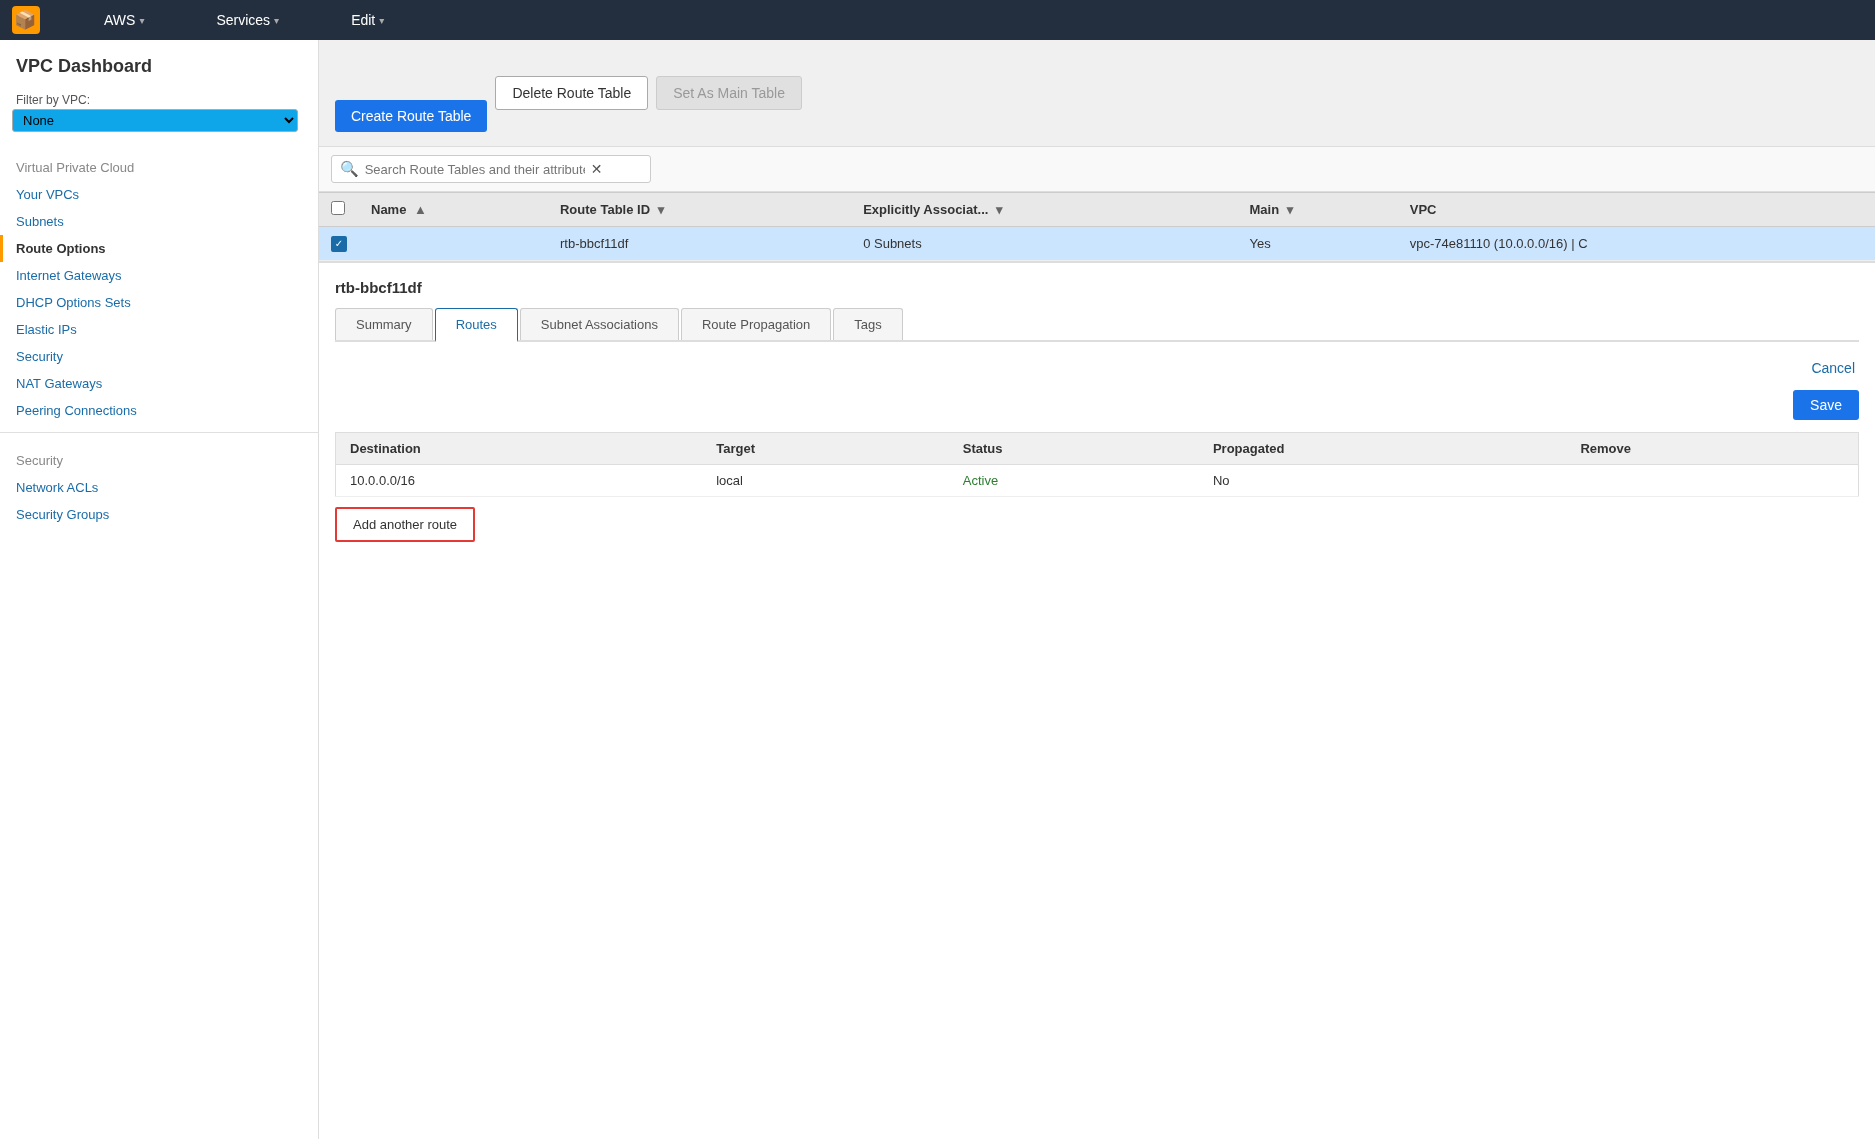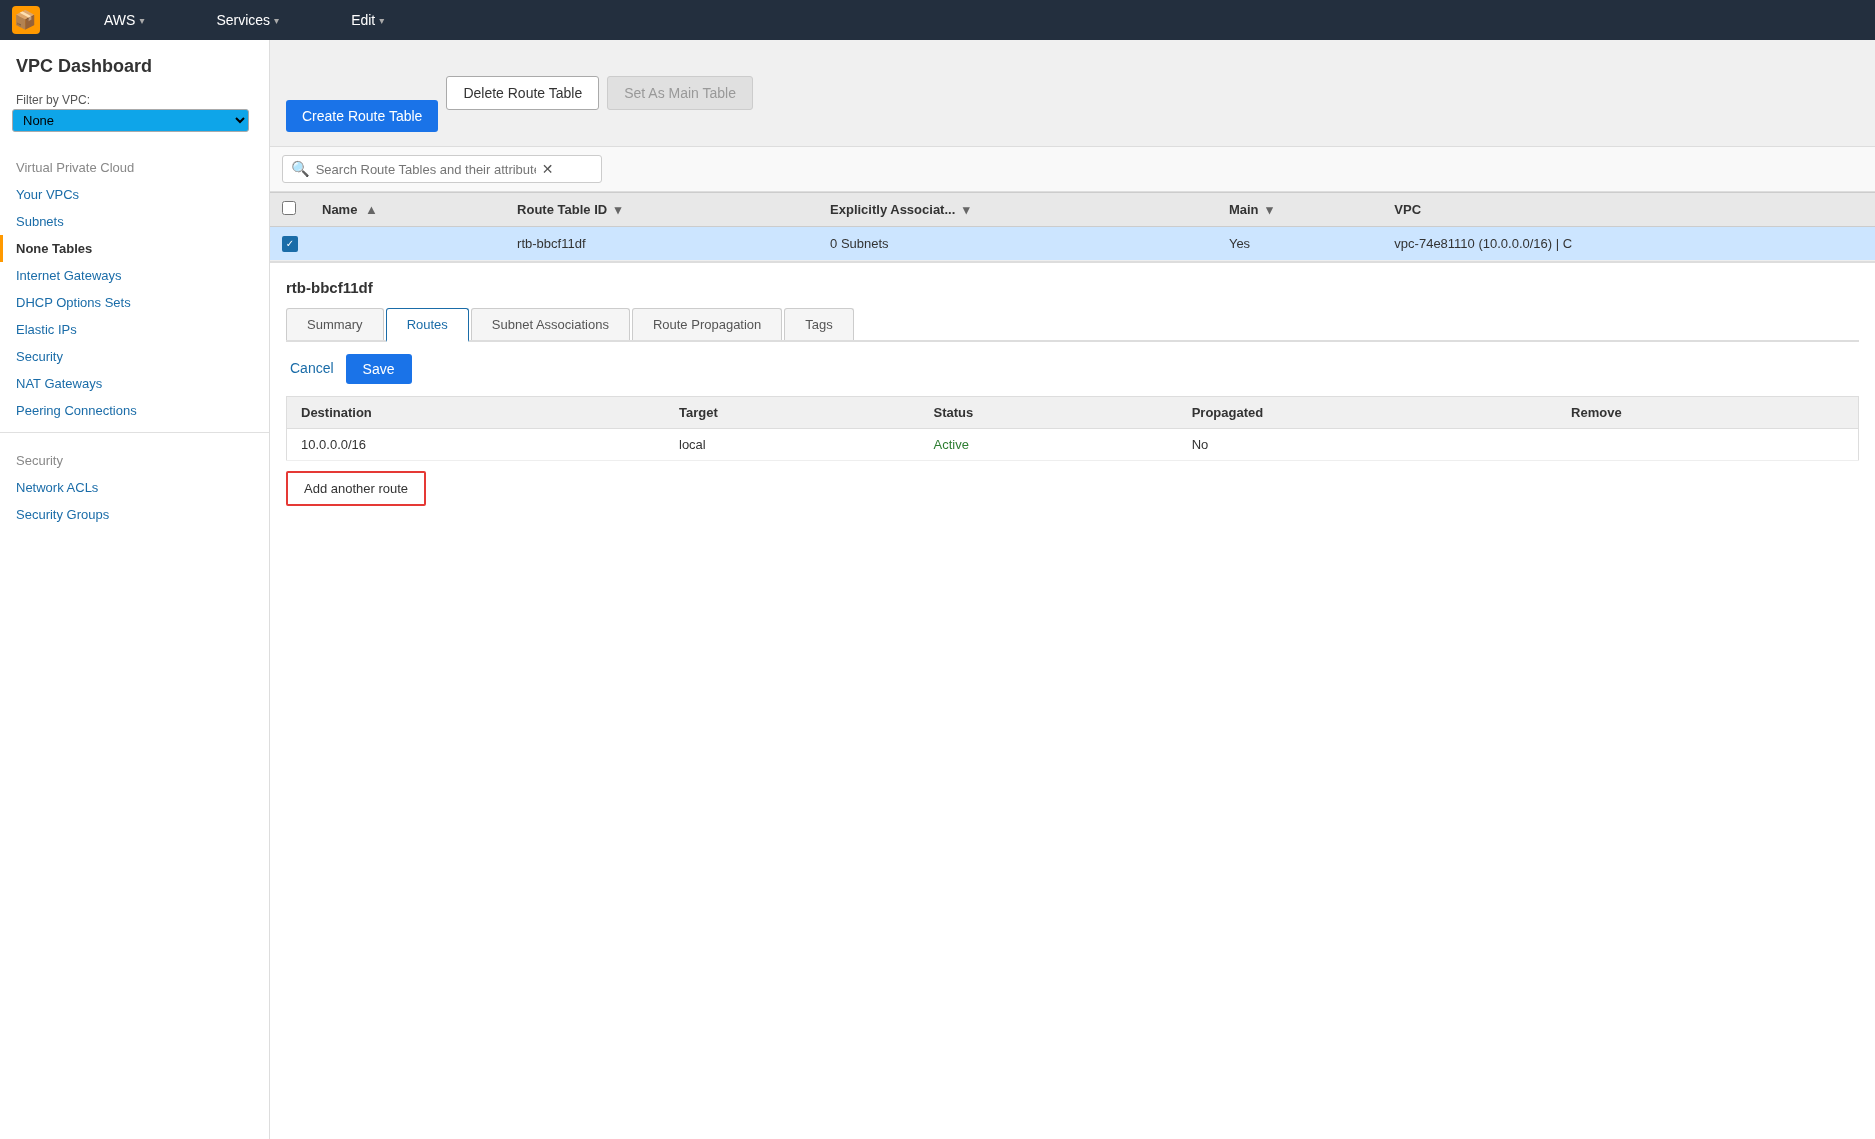--- a/index.html
+++ b/index.html
@@ -29,21 +29,21 @@
       cursor: pointer;
       display: flex; align-items: center; gap: 4px; margin-left: 48px;
     }
     .nav-chevron { font-size: 10px; color: #aaa; }
 
     
     .main-layout { display: flex; height: calc(100vh - 40px); }
 
     
     .sidebar {
-      width: 270px;
+      width: 319px;
       background: #fff;
       border-right: 1px solid #ddd;
       padding: 16px 0;
       overflow-y: auto;
       flex-shrink: 0;
     }
     .sidebar-title {
       font-size: 18px;
       font-weight: bold;
       color: #333;
@@ -235,21 +235,22 @@
       border-bottom: 2px solid #fff;
       margin-bottom: -2px;
       font-weight: 500;
     }
 
     
     .routes-actions {
       display: flex;
       gap: 8px;
       margin-bottom: 12px;
-      align-items: flex-start;
+      align-items: flex-end;
+      flex-direction: column;
     }
     .btn-cancel {
       color: #1a6ca8;
       background: none;
       border: none;
       cursor: pointer;
       font-size: 14px;
       font-weight: 500;
       padding: 6px 4px;
     }
@@ -325,21 +326,21 @@
     </select>
 
     <div class="sidebar-section-title">Virtual Private Cloud</div>
     <div class="sidebar-item">
       <span>Your VPCs</span>
     </div>
     <div class="sidebar-item">
       <span>Subnets</span>
     </div>
     <div class="sidebar-item active">
-      <span>None Tables</span>
+      <span>Route Options</span>
     </div>
     <div class="sidebar-item">
       <span>Internet Gateways</span>
     </div>
     <div class="sidebar-item">
       <span>DHCP Options Sets</span>
     </div>
     <div class="sidebar-item">
       <span>Elastic IPs</span>
     </div>

